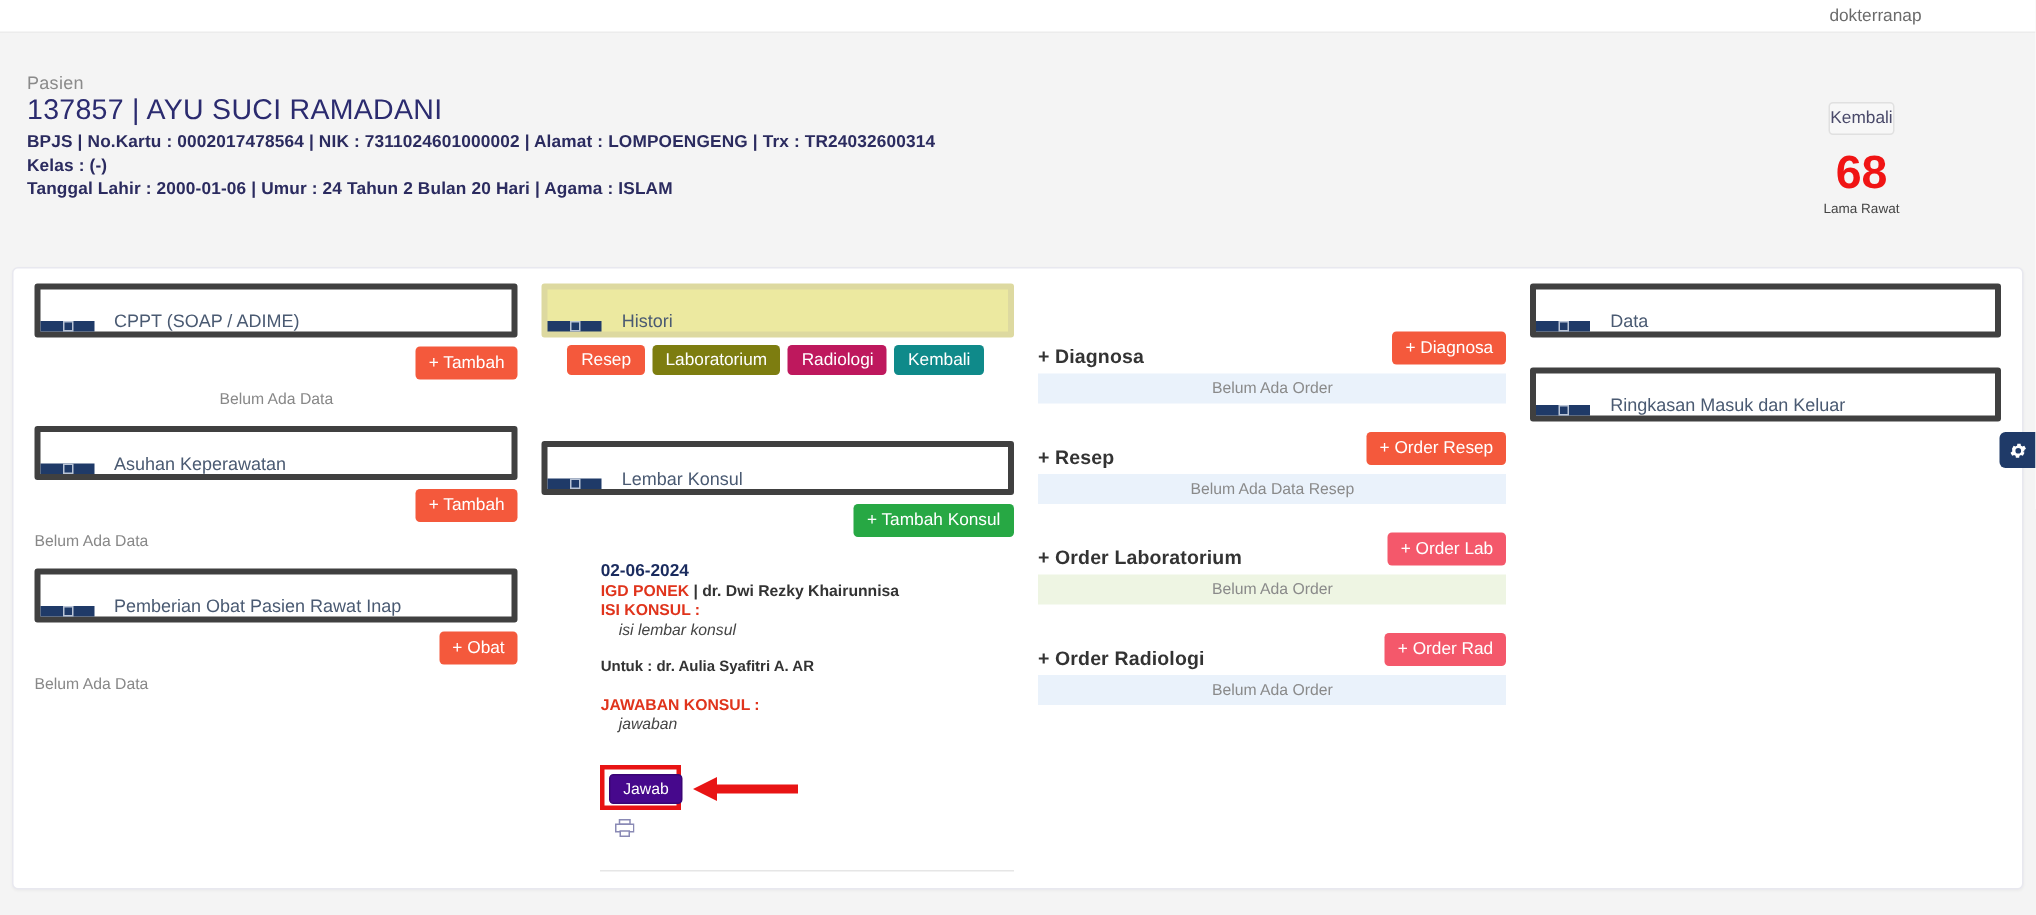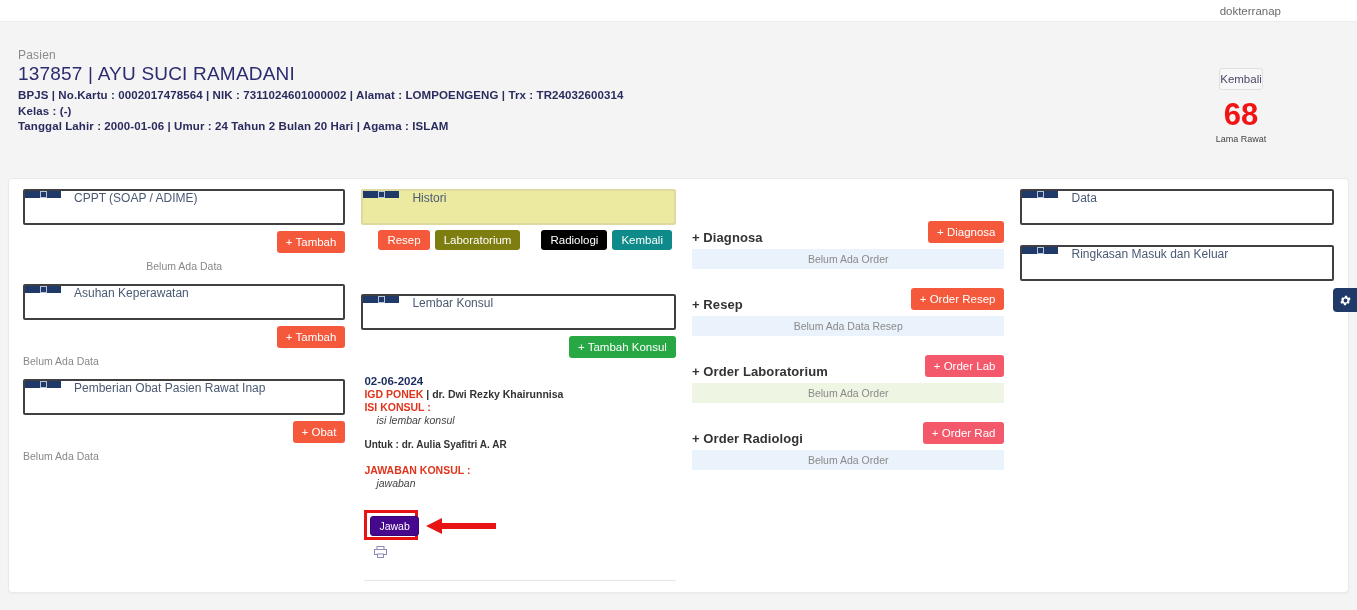--- a/index.html
+++ b/index.html
@@ -54,21 +54,21 @@
     box-shadow:0 1px 2px rgba(0,0,0,.04);
   }
   .cols { display:flex; padding:10px 6px 0 6px; }
   .col { padding:0 8px; }
   .col1 { width:342px; }
   .col2 { width:334px; }
   .col3 { width:332px; }
   .col4 { width:333px; }
 
   
-  .panel { display:flex; border:2px solid #404040; border-radius:2px; background:#fff; height:36px; align-items:flex-start;}
+  .panel { display:flex; border:4px solid #404040; border-radius:2px; background:#fff; height:36px; align-items:flex-end;}
   .panel.hist { background:#ece9a0; border-color:#ddd9a0;}
   .panel .ph-icon {
     width:36px; background:#1f3a68; display:flex; align-items:center; justify-content:center; flex:0 0 36px;
   }
   .sq { width:7px; height:7px; border:1px solid #b9c4d6; display:block;}
   .panel .ph-text { display:flex; align-items:center; padding-left:13px; font-size:12px; color:#4a5a72;}
 
   .btnrow { display:flex; justify-content:flex-end; margin-top:6px;}
   .btn {
     border:none; border-radius:3px; color:#fff; font-size:11.5px;
@@ -78,25 +78,25 @@
   .btn-green  { background:#27a844; }
   .btn-red    { background:#f4586b; }
   .empty { text-align:center; font-size:10.5px; color:#888; margin-top:7px;}
   .empty.left { text-align:left; }
 
   
   .chips { display:flex; gap:5px; margin-top:5px;padding-left:17px;}
   .chip { border:none; border-radius:3px; color:#fff; font-size:11.5px; padding:4px 9px; cursor:pointer; font-family:inherit;}
   .c-resep { background:#f4593c; }
   .c-lab   { background:#7d7d10; }
-  .c-rad   { background:#000000;margin-left:16px; }
+  .c-rad   { background:#be185d; }
   .c-diag  { background:#0f8a8a; }
 
   
-  .konsul { margin-top:17px; padding-left:3px; }
+  .konsul { margin-top:17px; padding-left:3px;margin-left:36px; }
   .k-date { font-size:11.5px; font-weight:bold; color:#1a2b5e; margin-bottom:1px;}
   .k-unit { font-size:10.5px; font-weight:bold; color:#333; margin-bottom:1px;}
   .k-unit b { color:#e0341c; }
   .k-lbl { font-size:10.5px; font-weight:bold; color:#e0341c; margin-bottom:1px;}
   .k-val { font-size:10.5px; font-style:italic; color:#444; padding-left:12px;}
   .k-untuk { font-size:10px; font-weight:bold; color:#333; margin-top:13px;}
   .k-jawaban-lbl { margin-top:14px; }
   .k-sep { border-top:1px solid #e6e6e6; margin-top:24px;}
 
   .jawab-wrap { margin-top:21px; position:relative; height:46px; }

